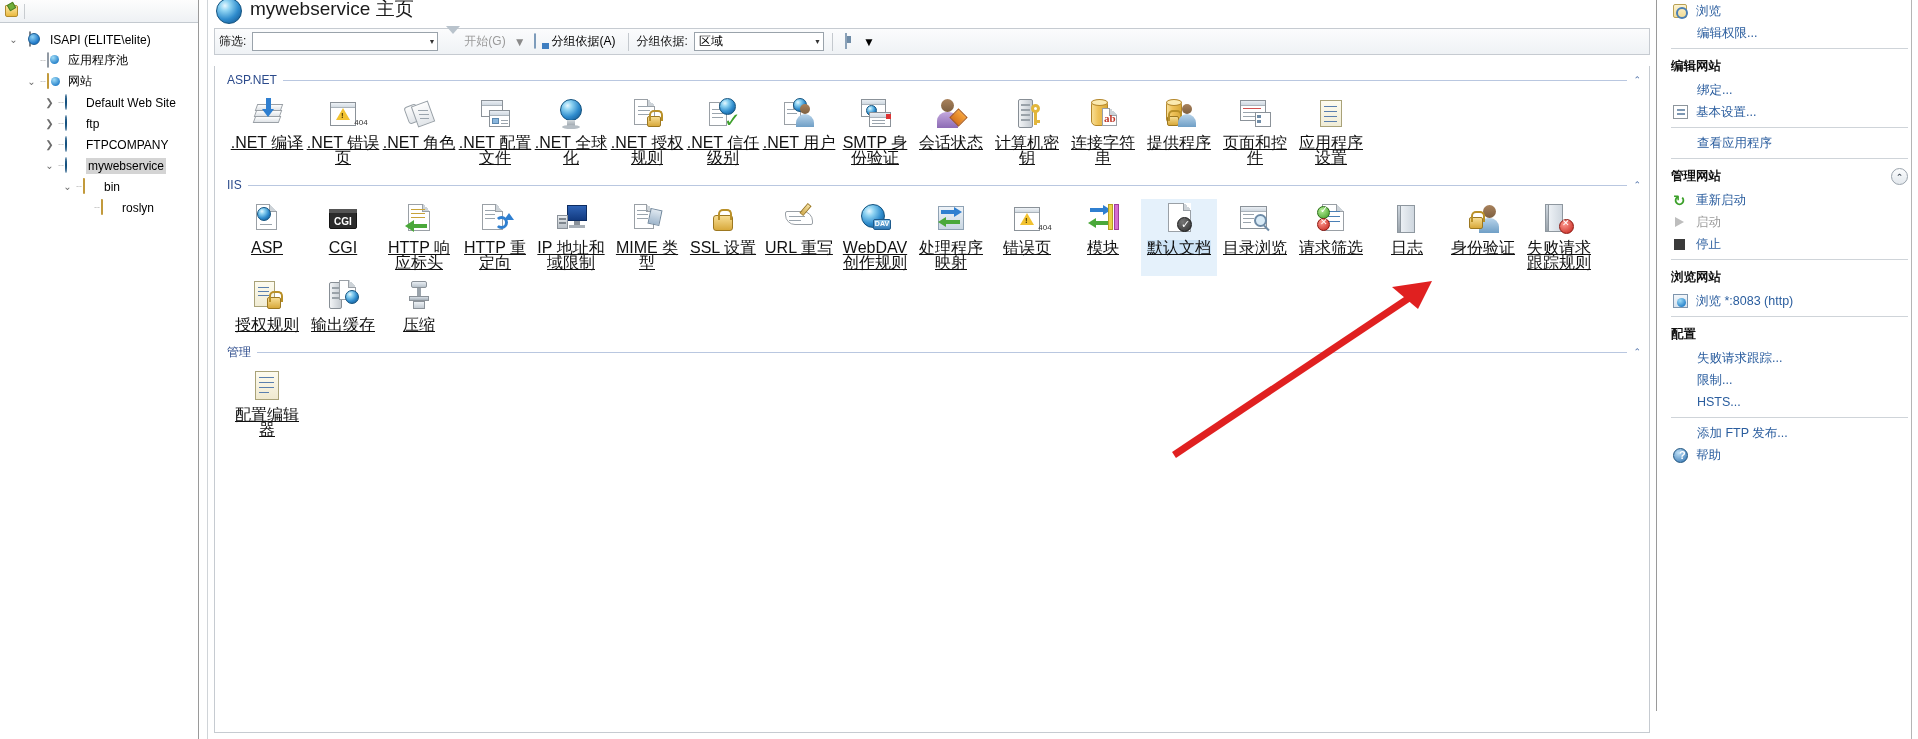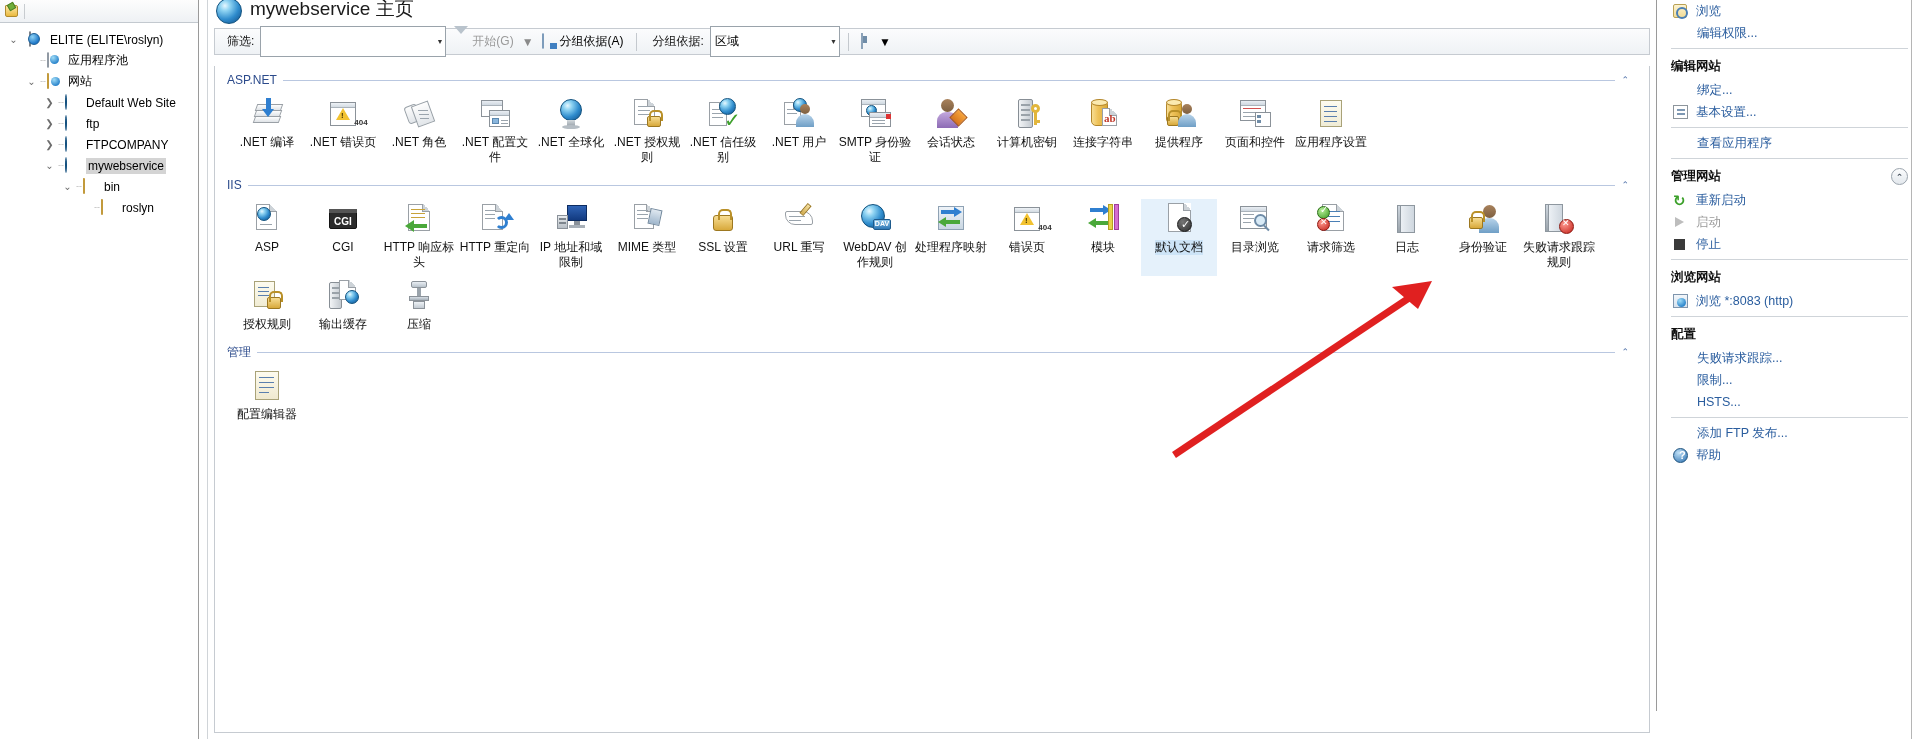--- a/index.html
+++ b/index.html
@@ -67,23 +67,23 @@
   #page-header .hdr-globe { width:26px;height:26px;border-radius:50%;margin-right:8px;
       background:radial-gradient(circle at 33% 28%,#e6f7ff 0%,#8ed3f2 22%,#2f8ccd 58%,#0f4a82 100%);
       border:1px solid #11527f; position:relative; top:2px;}
   #page-header .hdr-title { font-size:19px; color:#1b1b1b; letter-spacing:0px; }
 
   #filter-bar {
     margin: 6px 6px 0 6px; height: 27px; border:1px solid #c6cbd1;
     background: linear-gradient(to bottom,#fbfcfd,#eff2f5);
     display:flex; align-items:center; padding:0 4px; gap:4px;
   }
-  #filter-bar .fl-label { font-size:12px; color:#111; margin-right:2px;margin-left:8px; }
+  #filter-bar .fl-label { font-size:12px; color:#111; margin-right:2px; }
   .combo {
-    height:31px; border:1px solid #9aa3ab; background:#fff; display:flex; align-items:center;
+    height:19px; border:1px solid #9aa3ab; background:#fff; display:flex; align-items:center;
     justify-content:space-between; padding:0 2px 0 4px; font-size:12px;gap:39px;
   }
   .combo .arrow { font-size:7px; color:#333; padding-left:6px; }
   #filter-combo { width:186px; }
   #group-combo { width:130px; }
   .tbtn { display:flex; align-items:center; gap:3px; padding:2px 4px; font-size:12px; white-space:nowrap;}
   .tbtn.disabled { color:#9a9a9a; }
   .vsep { width:1px; height:18px; background:#c4c9ce; margin:0 4px; }
   .mini-icon { width:15px; height:15px; position:relative; display:inline-block; }
   .ic-funnel { width:0;height:0;border-left:7px solid transparent;border-right:7px solid transparent;
@@ -91,56 +91,56 @@
   .ic-showall { width:15px;height:13px;background:linear-gradient(to bottom,#eaf2fa,#c9ddf0);
       border:1px solid #7d9cbb; border-radius:1px; margin-top:1px;}
   .ic-showall:after{content:"";position:absolute;right:0;bottom:0;width:7px;height:6px;background:#3f7fc1;}
   .ic-viewmode { width:15px;height:13px;background:linear-gradient(to bottom,#f6f9fc,#dfe8f1);
       border:1px solid #8ba2b8; margin-top:1px;}
   .ic-viewmode:after{content:"";position:absolute;left:2px;top:2px;width:4px;height:7px;background:#6f8ca7;}
 
   #grid-area { position:absolute; left:6px; right:6px; top:66px; bottom:6px;
       border:1px solid #c6cbd1; border-top:none; background:#fff; overflow:hidden;}
   .section {
-    position:relative; margin: 6px 12px 0 0;
+    position:relative; margin: 6px 0 0 0;
   }
   .section-head { display:flex; align-items:center; padding:0 8px 0 12px; height:16px; }
   .section-head .s-title { color:#2b4a8b; font-size:12px; padding-right:6px; white-space:nowrap; }
   .section-head .s-rule { flex:1; height:1px; background:#b9c7e0; }
   .section-head .s-chev { margin-left:6px; color:#4d6fa8; font-size:9px; }
 
   .icon-grid { display:flex; flex-wrap:wrap; padding: 6px 0 0 14px; }
   .cell {
     width: 76px; padding: 2px 1px 6px 1px; display:flex; flex-direction:column; align-items:center;
     text-align:center;
   }
   .cell.selected .cell-label { background:#cde4f7; }
   .cell.selected { background:#e5f1fb; }
   .cell-ico { width:36px; height:36px; position:relative; margin-bottom:3px; }
-  .cell-label { font-size:12px; line-height:15px; color:#111; word-break:break-all; }
+  .cell-label { font-size:16px; line-height:15px; color:#111; word-break:break-all;text-decoration:underline; }
   .doc { position:absolute; left:7px; top:3px; width:22px; height:28px; background:#fff;
       border:1px solid #9aa0a6; box-shadow:0 0 0 0 #000; }
   .doc:after { content:""; position:absolute; right:-1px; top:-1px; width:7px; height:7px;
       background:linear-gradient(to bottom left,#fff 50%,#cdd3d8 50%); border-left:1px solid #9aa0a6; border-bottom:1px solid #9aa0a6;}
   .win { position:absolute; left:3px; top:6px; width:30px; height:23px; background:#fff; border:1px solid #8b9299;}
   .win .tbar { position:absolute; left:0; top:0; right:0; height:5px; background:linear-gradient(to bottom,#e9eef3,#cfd8e0); border-bottom:1px solid #aab3bb;}
   .globe { position:absolute; border-radius:50%;
       background:radial-gradient(circle at 33% 28%,#e6f7ff 0%,#8ed3f2 22%,#2f8ccd 58%,#0f4a82 100%);
       border:1px solid #11527f;}
   .lock { position:absolute; background:linear-gradient(to bottom,#f7dd93,#d8a93b); border:1px solid #9d7820; border-radius:2px;}
   .lock:before{content:"";position:absolute;left:50%;margin-left:-5px;top:-7px;width:10px;height:9px;
       border:2px solid #b99028; border-bottom:none; border-radius:5px 5px 0 0;}
   .stack { position:absolute; background:linear-gradient(to bottom,#fdfdfd,#dfe3e7); border:1px solid #9aa0a6;}
   .person-head { position:absolute; border-radius:50%; background:linear-gradient(#a9825c,#7d5f40);}
   .person-body { position:absolute; border-radius:9px 9px 0 0; background:linear-gradient(#b9d4ea,#6f9fc6);}
   .warnbox { position:absolute; left:5px; top:6px; width:26px; height:24px; background:#fff; border:1px solid #8b9299;}
   .warnbox .tb2 { position:absolute; left:0; top:0; right:0; height:5px; background:linear-gradient(#eef2f6,#d3dbe2); border-bottom:1px solid #aab3bb;}
   .tri { position:absolute; width:0;height:0; border-left:7px solid transparent; border-right:7px solid transparent; border-bottom:12px solid #f2c230;}
   .tri:after{content:"!";position:absolute;left:-2px;top:3px;font-size:8px;color:#4a3a00;font-weight:bold;}
-  .num404 { position:absolute; font-size:8px; font-weight:bold; color:#333; width:100%; text-align:center; }
+  .num404 { position:absolute; font-size:8px; font-weight:normal; color:#333; width:100%; text-align:center; }
   .arrow-blue { position:absolute; background:#2f7fd0; }
   .arrow-green { position:absolute; background:#4aa83a; }
   .check { position:absolute; color:#3ea02c; font-size:20px; font-weight:bold; line-height:1; }
   .cyl { position:absolute; background:linear-gradient(to right,#f7dd93,#efc259 40%,#d8a93b); border:1px solid #b3862a; border-radius:50%/14%;}
   .mag { position:absolute; border:2px solid #6f8ca7; border-radius:50%; background:rgba(180,215,240,.5);}
   .mag:after{content:"";position:absolute;right:-5px;bottom:-4px;width:7px;height:2px;background:#6f8ca7;transform:rotate(45deg);}
   .book { position:absolute; left:10px; top:4px; width:16px; height:28px;
       background:linear-gradient(to right,#eef2f6,#cfd7df); border:1px solid #8e979f;}
   .srv { position:absolute; left:9px; top:3px; width:15px; height:29px;
       background:linear-gradient(to right,#f2f4f6,#c4cad0); border:1px solid #878e95; border-radius:2px;}
@@ -207,21 +207,21 @@
         <span style="position:absolute;left:1px;top:1px;width:13px;height:12px;background:linear-gradient(#fde9a9,#eab93f);border:1px solid #b08a2e;border-radius:1px 2px 2px 2px;"></span>
         <span style="position:absolute;left:4px;top:-1px;width:7px;height:7px;background:#6fae3a;transform:rotate(-30deg);border:1px solid #4d7d24;"></span>
       </span>
       <span class="tb-sep"></span>
     </div>
     <div id="tree-body">
         <div class="tnode" style="padding-left: 6px;">
           <span class="exp">⌄</span>
           <span class="dots"></span>
           <span class="ico"><span class="ic-server"></span></span>
-          <span class="lbl">ELITE (ELITE\roslyn)</span>
+          <span class="lbl">ISAPI (ELITE\elite)</span>
         </div>
         <div class="tnode" style="padding-left: 24px;">
           <span class="exp"></span>
           <span class="dots">┄</span>
           <span class="ico"><span class="ic-apppool"></span></span>
           <span class="lbl">应用程序池</span>
         </div>
         <div class="tnode" style="padding-left: 24px;">
           <span class="exp">⌄</span>
           <span class="dots">┄</span>

